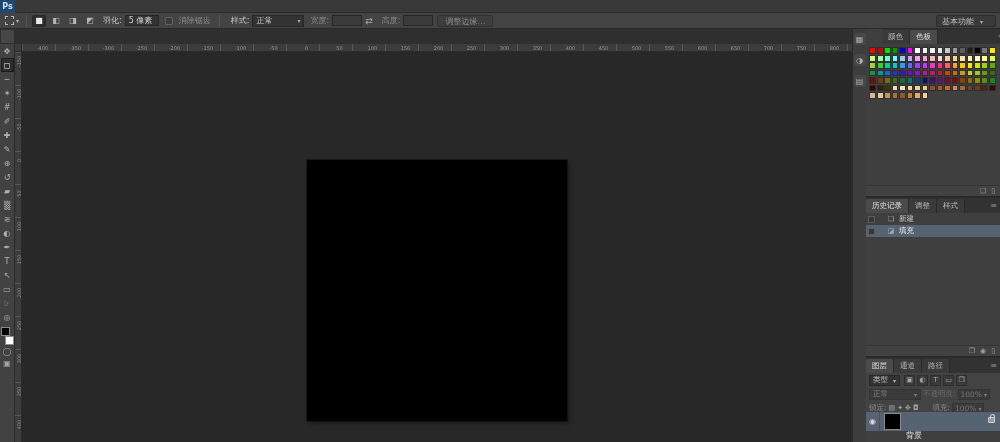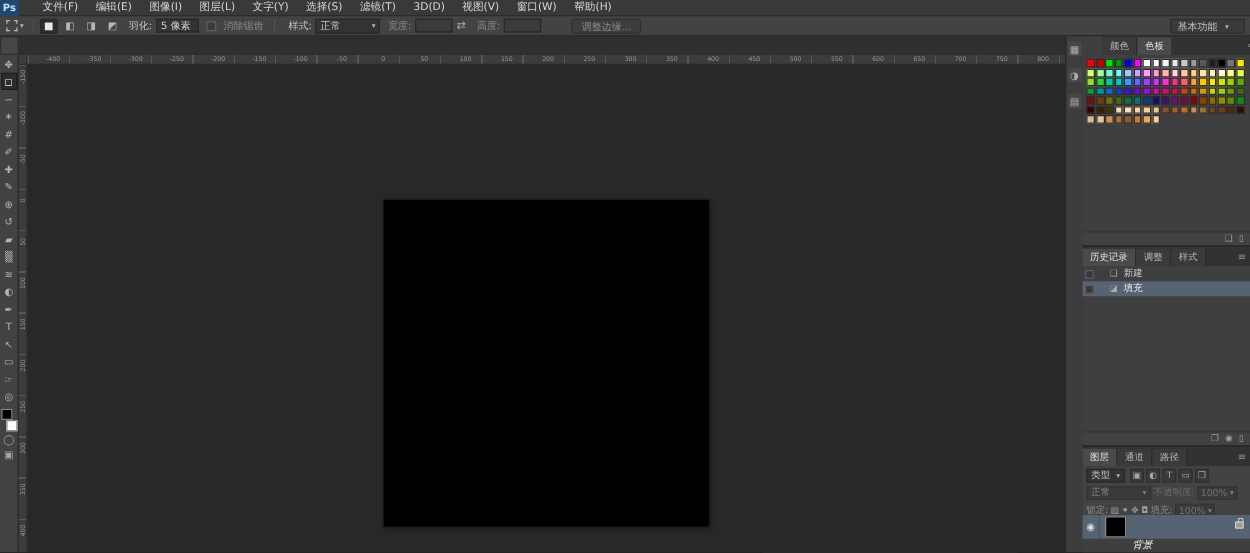--- a/index.html
+++ b/index.html
@@ -30,21 +30,21 @@
   .opt-label { color:#c4c4c4; margin:0 3px 0 6px; }
   .opt-label.dim, .dim { color:#8a8a8a; }
   .opt-input { background:#333333; border:1px solid #282828; border-top-color:#242424;
     height:11px; min-width:34px; padding:0 3px; color:#d0d0d0; font-size:8px; line-height:10px; }
   .opt-input.empty { min-width:30px; background:#3b3b3b; }
   .checkbox { width:8px; height:8px; border:1px solid #606060; background:#3b3b3b; margin-left:6px; border-radius:1px; }
   .dropdown { display:flex; align-items:center; background:#333333; border:1px solid #282828;
     height:12px; padding:0 3px; min-width:52px; justify-content:space-between; }
   .swap-btn { color:#a8a8a8; font-size:9px; margin:0 3px; }
   .refine-btn { background:#3d3d3d; border:1px solid #303030; color:#8a8a8a;
-    height:12px; padding:0 7px; font-size:8px; border-radius:2px; margin-left:24px; line-height:11px; }
+    height:12px; padding:0 7px; font-size:8px; border-radius:2px; margin-left:4px; line-height:11px; }
   .workspace-btn { position:absolute; right:4px; top:2px; height:12px; background:#3a3a3a;
     border:1px solid #2d2d2d; color:#c0c0c0; display:flex; align-items:center; padding:0 5px; gap:4px;
     font-size:8px; border-radius:2px; min-width:60px; }
   
   .tabstrip { position:absolute; left:0; top:29px; width:852px; height:15px; background:#2f2f2f; }
   .tools-header { position:absolute; left:1px; top:1px; width:13px; height:13px; background:#474747; }
   .doc-tab { position:absolute; left:16px; top:0; height:15px; background:#424242;
     border-right:1px solid #262626; display:flex; align-items:center; padding:0 6px; gap:6px; }
   .doc-tab-title { font-size:7.5px; color:#d2d2d2; white-space:nowrap; }
   .doc-tab-close { font-size:8px; color:#9a9a9a; }
@@ -111,48 +111,34 @@
   .mini-dd { display:flex; align-items:center; background:#333; border:1px solid #282828; height:11px;
     padding:0 3px; min-width:52px; justify-content:space-between; color:#bdbdbd; }
   .mini-val { display:flex; align-items:center; background:#333; border:1px solid #282828; height:11px;
     padding:0 2px; min-width:28px; justify-content:space-between; color:#9a9a9a; }
   .lock-icons { display:flex; gap:2px; }
   .l-icon { color:#9f9f9f; font-size:7px; }
   .layer-row { position:relative; display:flex; align-items:center; height:19px; background:#566373; }
   .eye-cell { width:14px; height:19px; display:flex; align-items:center; justify-content:center;
     border-right:1px solid #49525d; color:#dcdcdc; font-size:8px; }
   .layer-thumb { width:17px; height:17px; border:1px solid #8a8a8a; margin:0 5px 0 4px; }
-  .layer-name { font-size:8px; font-style:italic; color:#f2f2f2;margin-top:28px; }
+  .layer-name { font-size:8px; color:#f2f2f2;margin-top:28px; }
   .lock-glyph { position:absolute; right:5px; top:5px; width:7px; height:6px; border:1px solid #cfcfcf;
     border-radius:1px; background:#9a9a9a; }
   .lock-glyph::before { content:""; position:absolute; left:1px; top:-4px; width:3px; height:4px;
     border:1px solid #cfcfcf; border-bottom:none; border-radius:3px 3px 0 0; }
   .abs { position:absolute; }
 </style>
 </head>
 <body>
 
 <div id="app">
 
   <div class="menubar">
     <div class="ps-logo">Ps</div>
-    <div style="display:flex;">
-
-    <span class="menu-item">文件(F)</span>
-        <span class="menu-item">编辑(E)</span>
-        <span class="menu-item">图像(I)</span>
-        <span class="menu-item">图层(L)</span>
-        <span class="menu-item">文字(Y)</span>
-        <span class="menu-item">选择(S)</span>
-        <span class="menu-item">滤镜(T)</span>
-        <span class="menu-item">3D(D)</span>
-        <span class="menu-item">视图(V)</span>
-        <span class="menu-item">窗口(W)</span>
-        <span class="menu-item">帮助(H)</span>
-      </div>
   </div>
 
   <div class="optionsbar">
     <div class="tool-preset">
       <span class="preset-box"></span>
       <span class="caret">▾</span>
     </div>
     <div class="vsep"></div>
     <div class="sel-modes">
 
@@ -567,21 +553,21 @@
       </div>
       <div class="lp-row" style="height:14px;">
         <span class="dim">锁定:</span>
         <div class="lock-icons">
 
         <span class="l-icon">▨</span>
             <span class="l-icon">✦</span>
             <span class="l-icon">✥</span>
             <span class="l-icon">◘</span>
           </div>
-        <span class="dim" style="margin-left:0;">填充:</span>
+        <span class="dim" style="margin-left:12px;">填充:</span>
         <div class="mini-val" style="opacity:.55;">
           <span>100%</span>
           <span class="caret">▾</span>
         </div>
       </div>
     </div>
     <div class="abs" style="left:0;top:383px;width:134px;height:30px;background:#3f3f3f;">
       <div class="layer-row">
         <span class="eye-cell">◉</span>
         <span class="layer-thumb" style="background: rgb(0, 0, 0);"></span>

